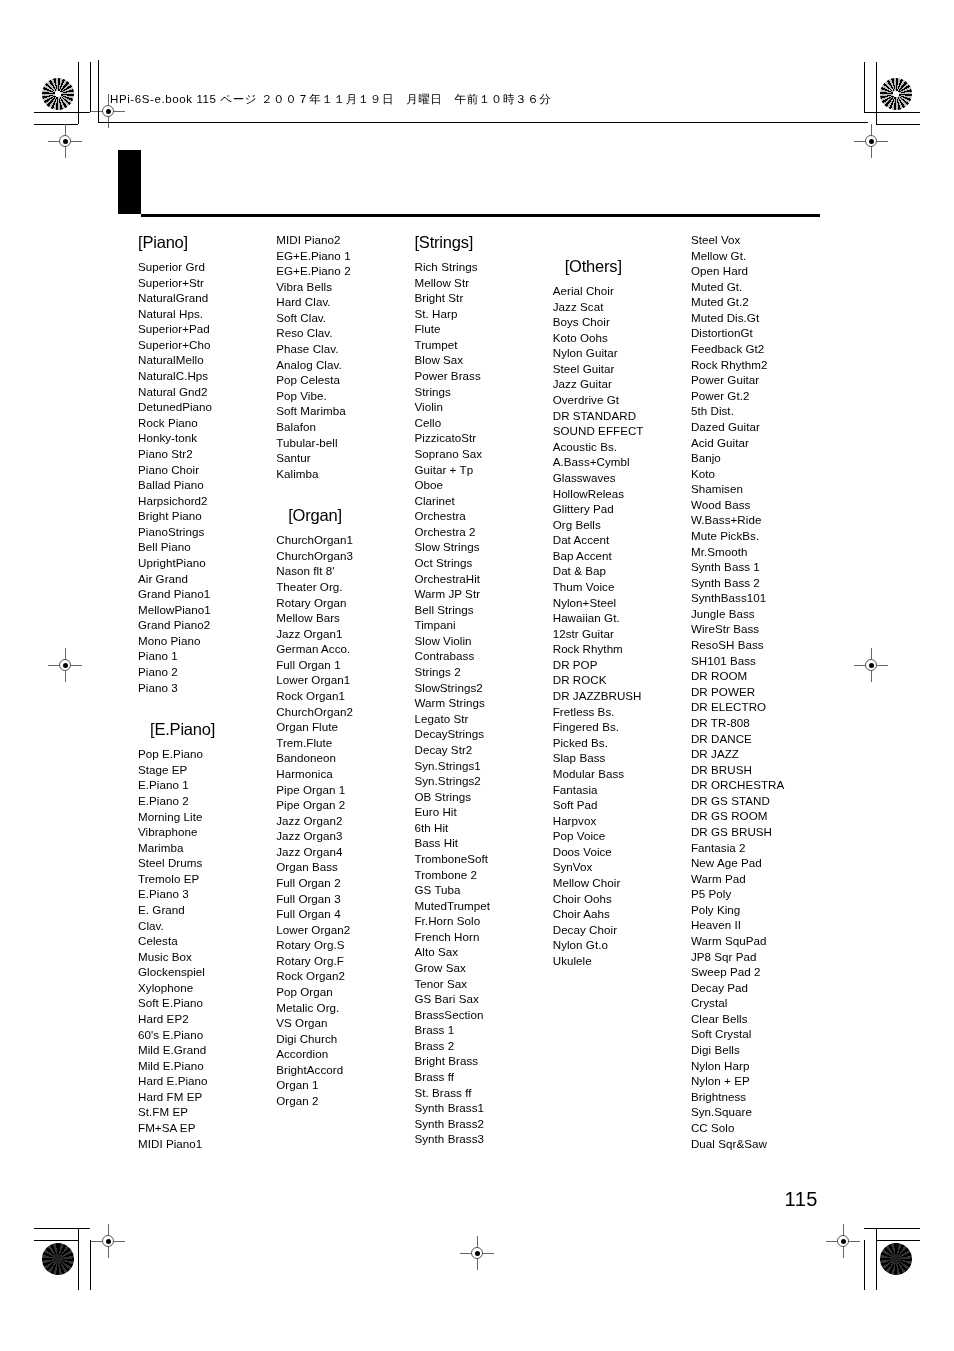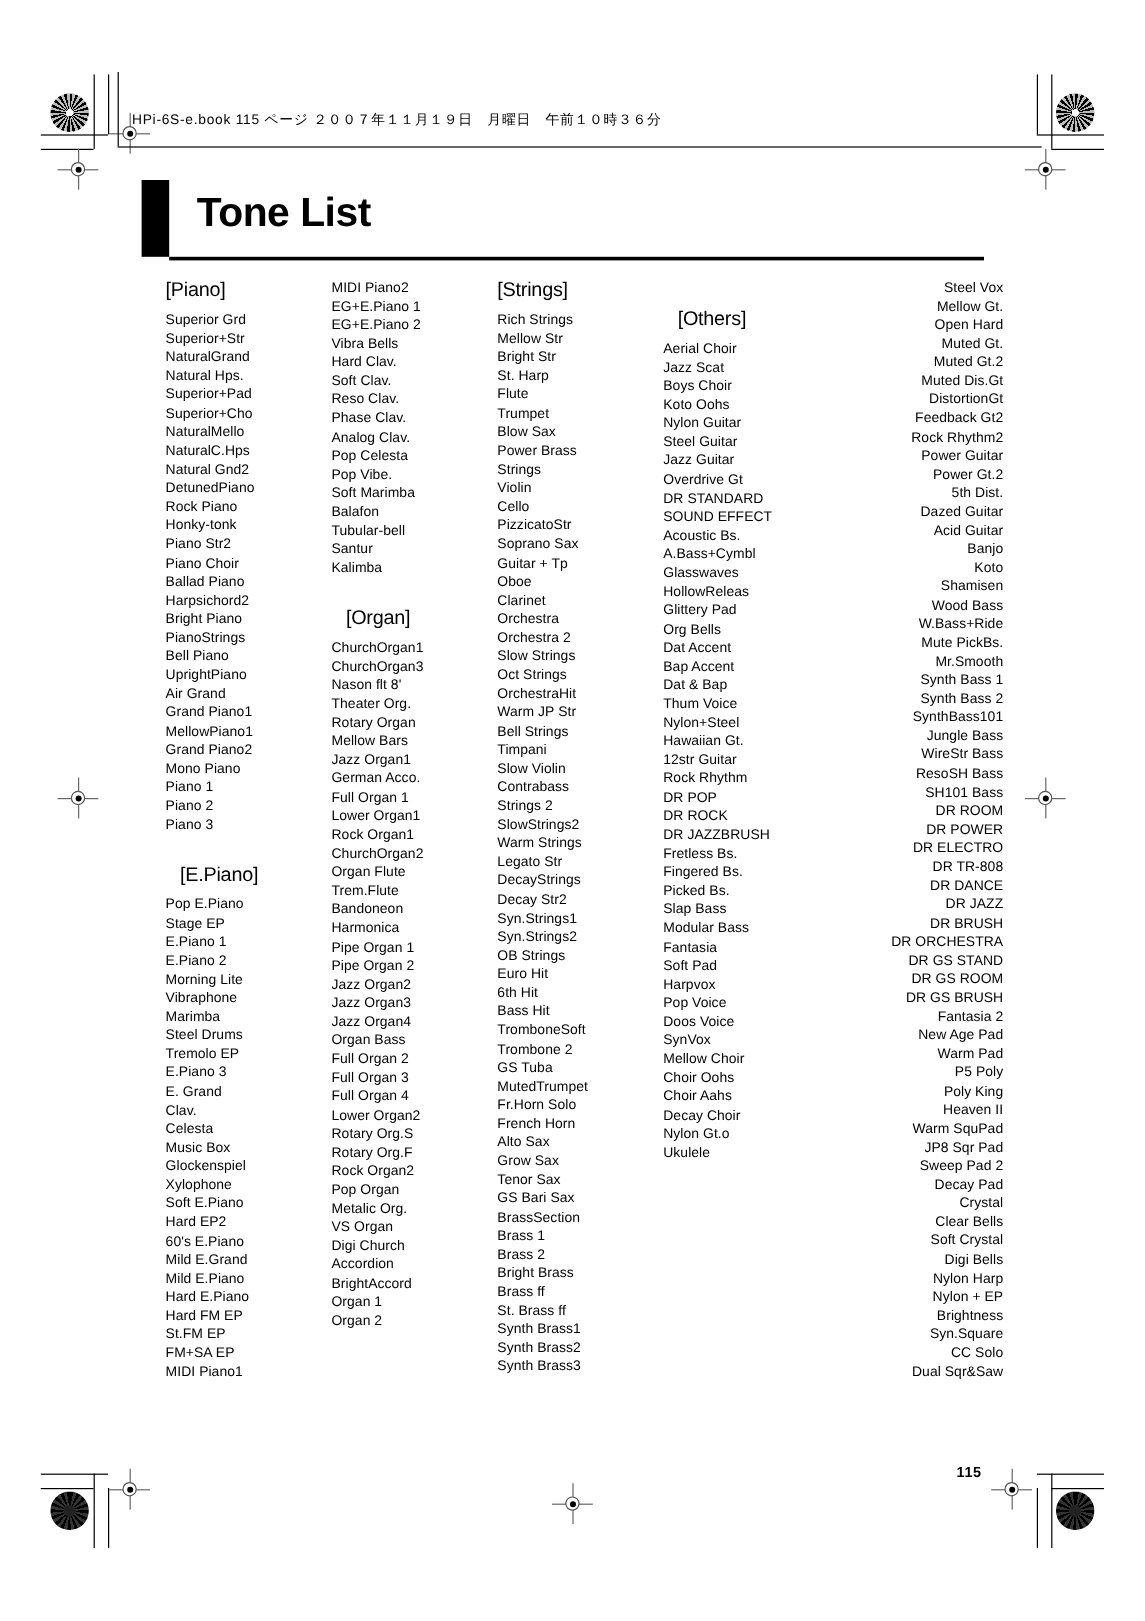--- a/index.html
+++ b/index.html
@@ -135,21 +135,21 @@
   
   .columns {
     position: absolute;
     left: 136px;
     top: 232px;
     width: 700px;
     display: flex;
     gap: 0;
   }
   .col { width: 141px; }
-  .col:last-child { width: 150px; text-align: right; }
+  .col:last-child { width: 150px; }
 
   .sec-head {
     font-size: 16.5px;
     font-weight: normal;
     letter-spacing: -0.2px;
     line-height: 20px;
     margin: 0 0 7px 2px;
   }
   .sec-head.spaced { margin-top: 24px; padding-left: 12px; }
 
@@ -162,23 +162,23 @@
     font-size: 11.6px;
     line-height: 15.58px;
     letter-spacing: 0.05px;
     white-space: nowrap;
   }
 
   
   .page-number {
     position: absolute;
     right: 136px;
-    top: 1220px;
-    font-size: 12px;
-    font-weight: bold;
+    top: 1188px;
+    font-size: 20px;
+    font-weight: normal;
     letter-spacing: 0.5px;
   }
 </style>
 </head>
 <body>
 
 <div class="crop-line crop-v" style="left:78px; top:62px; height:62px;"></div>
 <div class="crop-line crop-v" style="left:90px; top:62px; height:50px;"></div>
 <div class="crop-line crop-h" style="left:34px; top:112px; width:56px;"></div>
 <div class="crop-line crop-h" style="left:34px; top:124px; width:44px;"></div>
@@ -254,21 +254,20 @@
 
 <div class="corner-black" style="left:118px; top:150px; width:0; height:0;"></div>
 
 <div class="header-rule-v"></div>
 <div class="header-rule-h"></div>
 
 <div class="file-header">HPi-6S-e.book  115 ページ  ２００７年１１月１９日　月曜日　午前１０時３６分</div>
 
 <div class="title-wrap">
   <div class="title-block"></div>
-  <div class="title-text">Tone List</div>
   <div class="title-underline"></div>
 </div>
 
 <div class="columns" id="columns">
     <div class="col">
       <div class="sec-head">[Piano]</div>
       <ul class="tones">
         <li>Superior Grd</li>
         <li>Superior+Str</li>
         <li>NaturalGrand</li>

